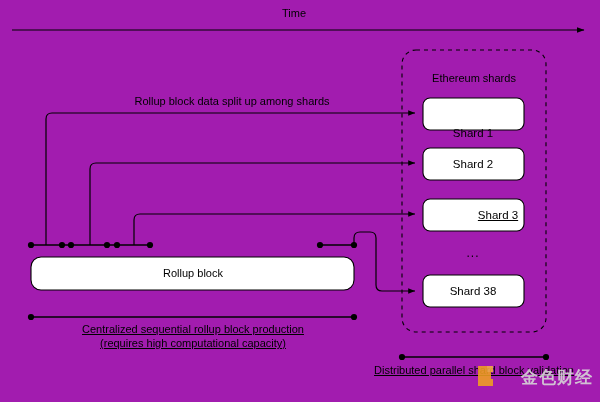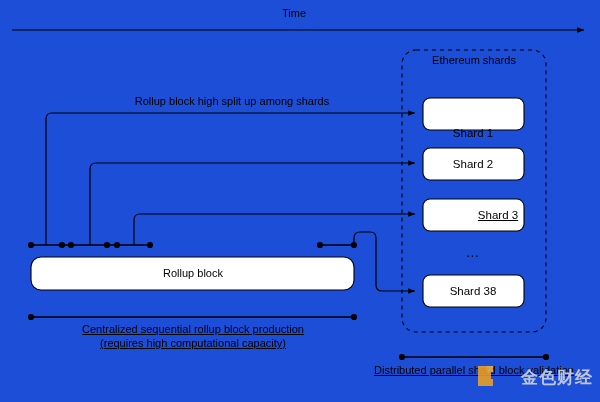--- a/index.html
+++ b/index.html
@@ -8,21 +8,21 @@
     background: #ffffff;
   }
   body {
     font-family: "Liberation Sans", sans-serif;
     color: #000000;
   }
   #diagram-root {
     position: relative;
     width: 600px;
     height: 402px;
-    background: #1d4ed8;
+    background: #a21caf;
     overflow: hidden;
   }
   #diagram-svg {
     position: absolute;
     left: 0;
     top: 0;
     width: 600px;
     height: 402px;
   }
   .lbl {
@@ -170,23 +170,23 @@
 
     <g>
       <line x1="402" y1="357" x2="546" y2="357" stroke="#000000" stroke-width="1.3"></line>
       <circle cx="402" cy="357" r="3.1" fill="#000000"></circle>
       <circle cx="546" cy="357" r="3.1" fill="#000000"></circle>
     </g>
   </svg>
 
   <div class="lbl lbl-center" style="left:294px; top:7px;">Time</div>
 
-  <div class="lbl lbl-center" style="left:474px; top:54px;">Ethereum shards</div>
-
-  <div class="lbl lbl-center" style="left:232px; top:95px;">Rollup block high split up among shards</div>
+  <div class="lbl lbl-center" style="left:474px; top:72px;">Ethereum shards</div>
+
+  <div class="lbl lbl-center" style="left:232px; top:95px;">Rollup block data split up among shards</div>
 
   <div class="lbl lbl-center shard-label" style="left:473px; top:108px;margin-top:19px;">Shard 1</div>
 
   <div class="lbl lbl-center shard-label" style="left:473px; top:158px;">Shard 2</div>
 
   <div class="lbl lbl-center shard-label" style="left:498px; top:209px;text-decoration:underline;">Shard 3</div>
 
   <div class="lbl lbl-center dots-label" style="left:473px; top:247px;">...</div>
 
   <div class="lbl lbl-center shard-label" style="left:473px; top:285px;">Shard 38</div>

